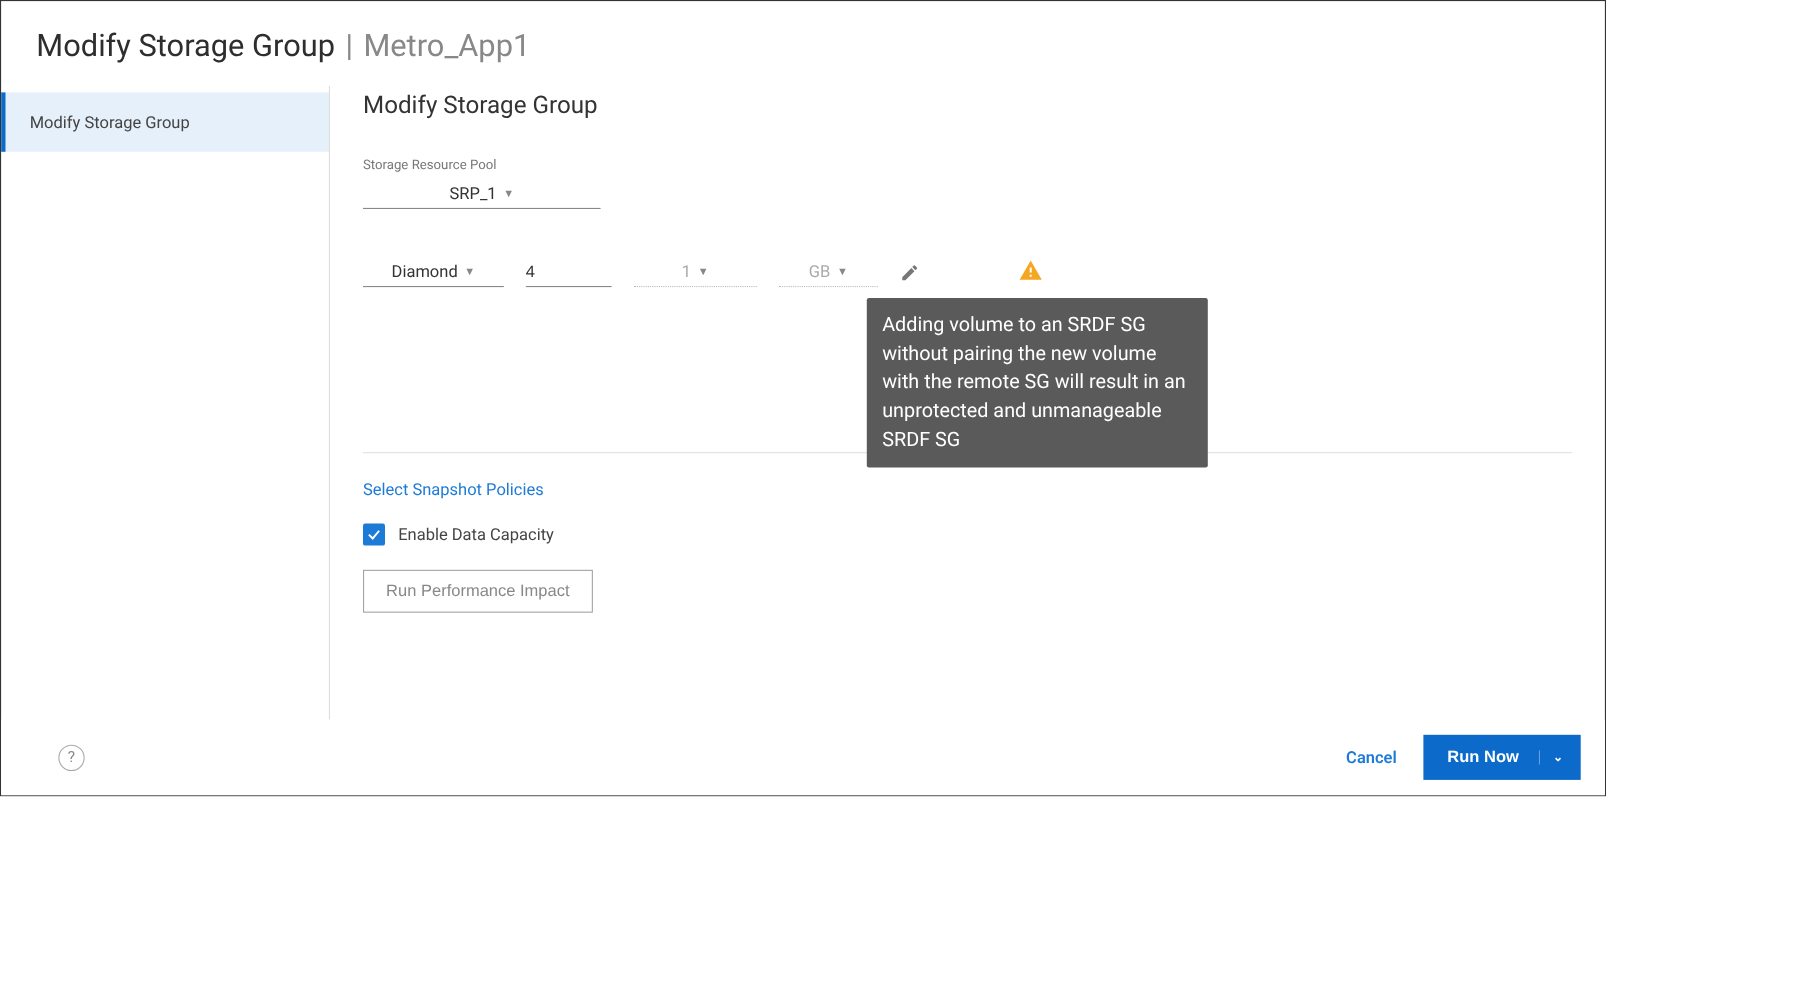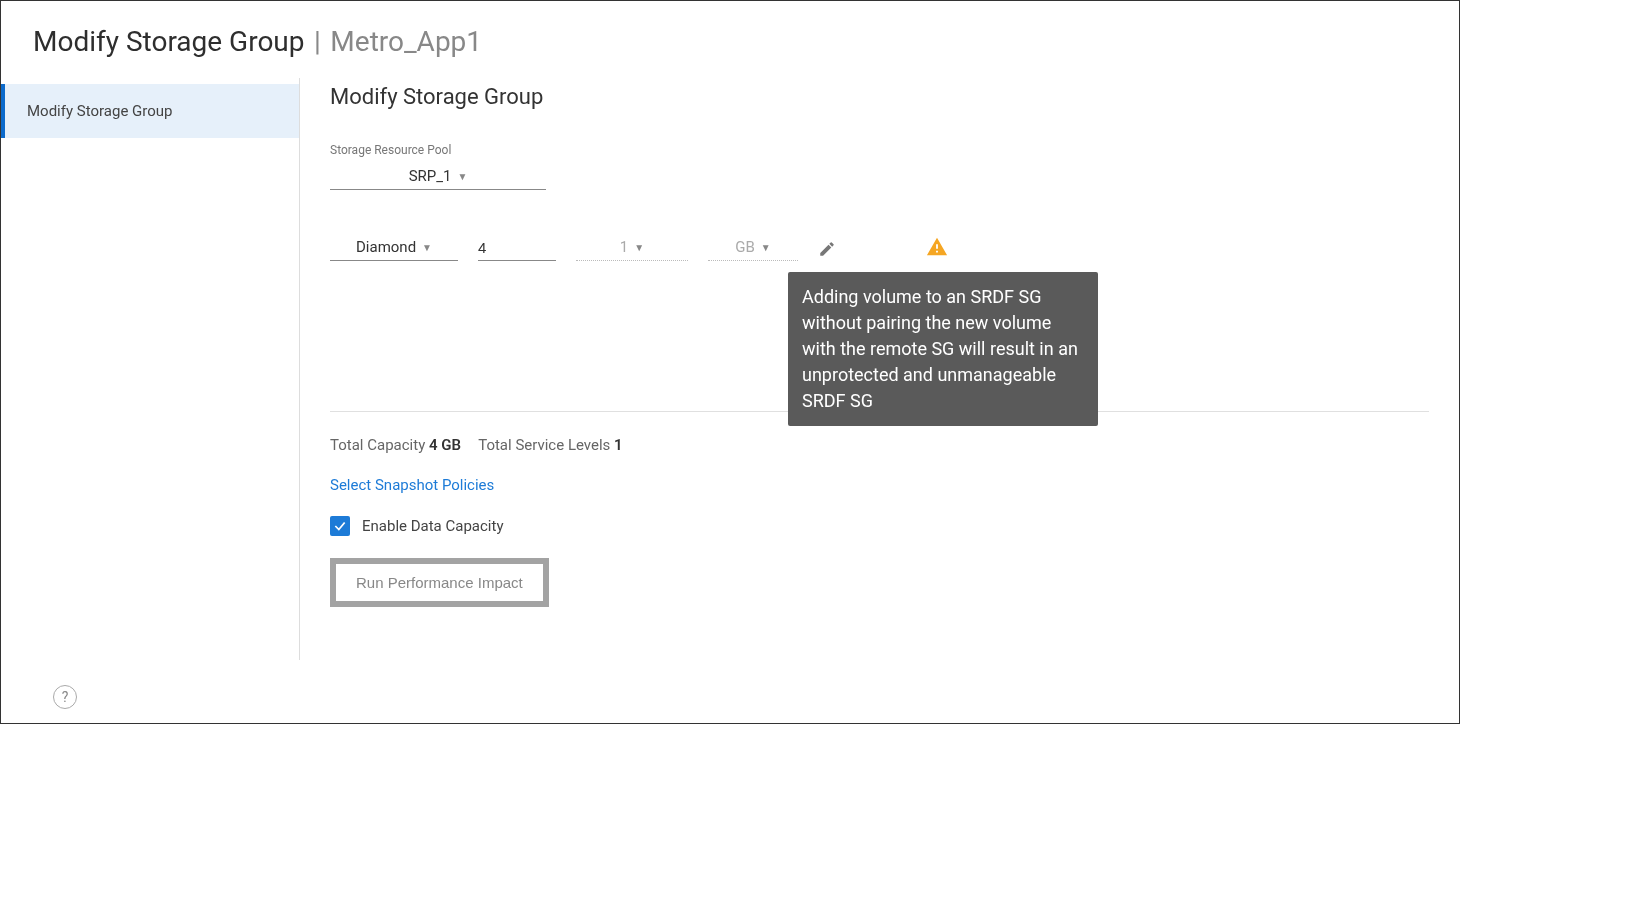--- a/index.html
+++ b/index.html
@@ -177,21 +177,21 @@
   }
   .checkbox {
     width: 20px; height: 20px;
     background: #1d7bd7;
     border-radius: 2px;
     display:flex;align-items:center;justify-content:center;
     cursor:pointer;
   }
   .checkbox svg { stroke: #fff; stroke-width: 3; fill:none; }
   .outline-btn {
-    border: 6px solid #a3a3a3;
+    border: 1px solid #a3a3a3;
     background: #fff;
     color: #888;
     font-size: 15px;
     padding: 10px 20px;
     cursor: pointer;
   }
   .footer {
     position: absolute;
     bottom: 0;
     left: 0; right: 0;
@@ -295,38 +295,40 @@
         <span class="warning-icon">
           <svg width="22" height="22" viewBox="0 0 24 24" fill="#f5a623">
               <path d="M1 21h22L12 2 1 21zm12-3h-2v-2h2v2zm0-4h-2V9h2v5z"></path>
             </svg>
           <div class="tooltip">Adding volume to an SRDF SG without pairing the new volume with the remote SG will result in an unprotected and unmanageable SRDF SG</div>
         </span>
       </div>
 
       <div class="divider-line"></div>
 
-      <div class="totals">
-        <span>Total Capacity </span><b>4 GB</b>
-        <span class="totals-gap"></span>
-        <span>Total Service Levels </span><b>1</b>
-      </div>
 
       <div><span class="link">Select Snapshot Policies</span></div>
 
       <div class="checkbox-row">
         <span class="checkbox">
           <svg width="14" height="14" viewBox="0 0 24 24">
               <polyline points="4 12 10 18 20 6"></polyline>
             </svg>
         </span>
         <span>Enable Data Capacity</span>
       </div>
 
       <button class="outline-btn">Run Performance Impact</button>
     </div>
   </div>
 
   <div class="footer">
     <span class="help-icon">?</span>
+    <div class="footer-actions">
+      <span class="cancel-link">Cancel</span>
+      <button class="primary-btn">
+        <span>Run Now</span>
+        <span class="chev">⌄</span>
+      </button>
+    </div>
   </div>
 
 </div>
 
 </body></html>

